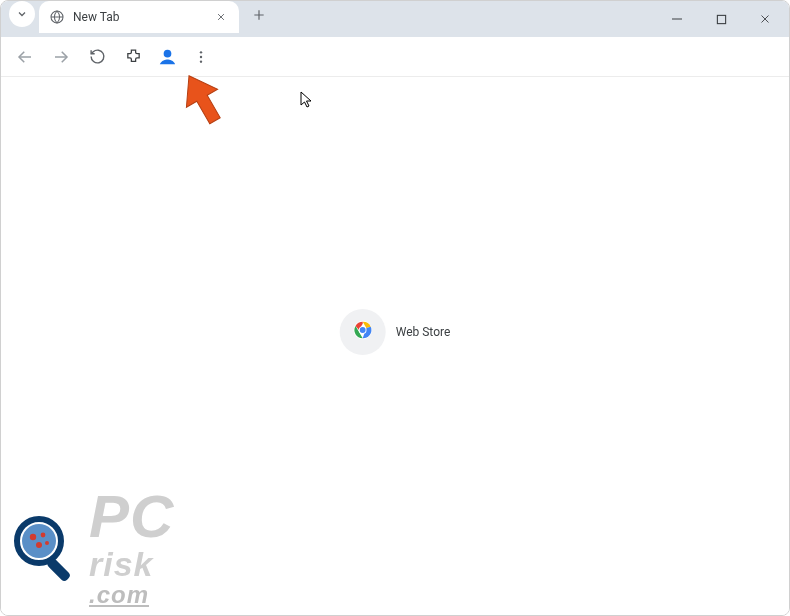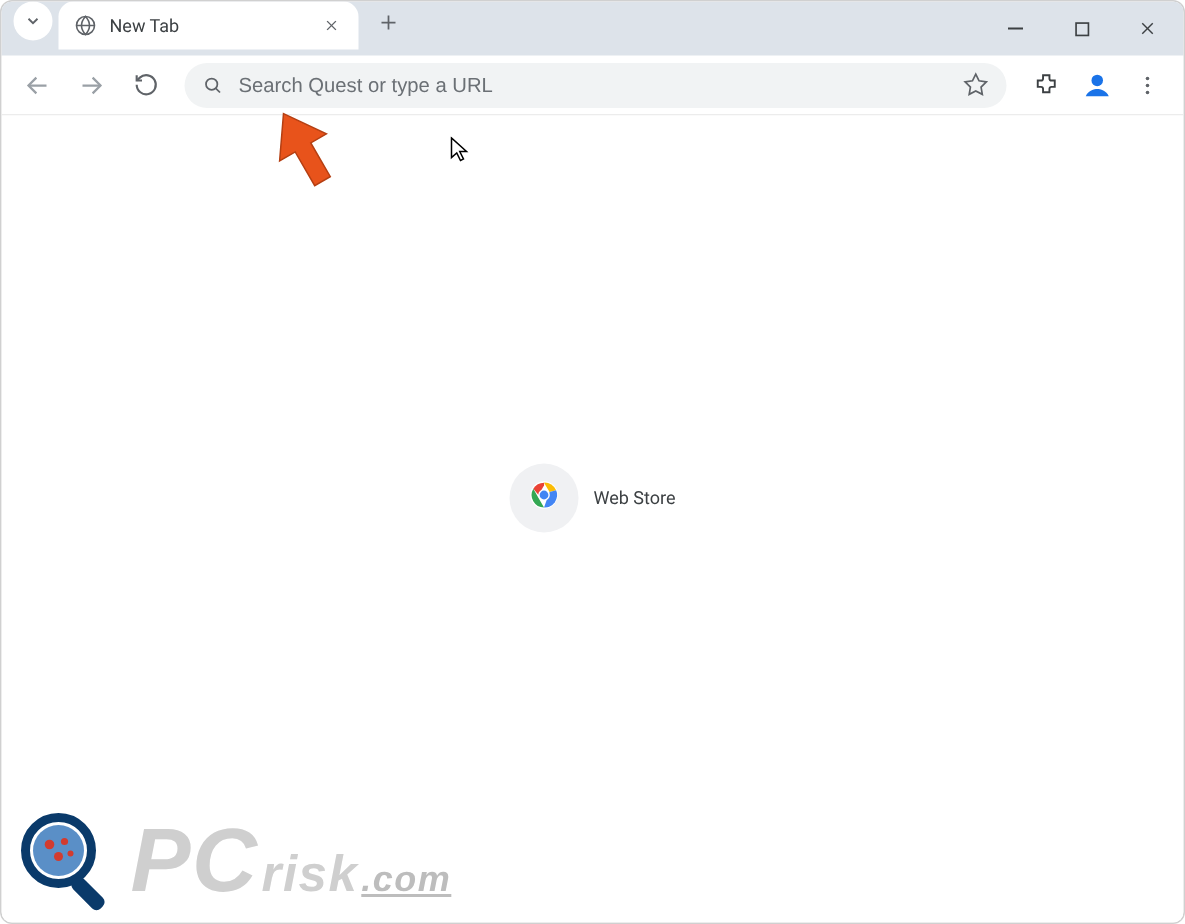--- a/index.html
+++ b/index.html
@@ -43,21 +43,21 @@
 
   
   .arrow-annot { position: absolute; left: 172px; top: 67px; pointer-events: none; }
 
   
   .cursor-annot { position: absolute; left: 299px; top: 90px; pointer-events: none; }
 
   
   .watermark { position: absolute; left: 8px; bottom: 6px; display: flex; align-items: center; gap: 8px; }
   .wm-mag { position: relative; width: 70px; height: 70px; }
-  .wm-text { font-family: "Arial Black", Arial, sans-serif; font-style: italic; font-weight: 900; letter-spacing: 1px; display: flex; align-items: baseline; }
+  .wm-text { font-family: "Arial Black", Arial, sans-serif; font-style: italic; font-weight: 900; letter-spacing: 1px; display: flex; align-items: baseline; flex-direction: column; }
   .wm-pc { font-size: 60px; color: #cfcfcf; line-height: 1; }
   .wm-risk { font-size: 34px; color: #cfcfcf; line-height: 1; margin-left: 2px; }
   .wm-com { font-size: 24px; color: #bdbdbd; margin-left: 2px; font-style: italic; text-decoration: underline; }
 </style>
 </head>
 <body>
 
 <div class="window">
 
   <div class="tab-strip">
@@ -126,34 +126,20 @@
           <polyline points="13 5 20 12 13 19"></polyline>
         </svg>
     </div>
     <div class="nav-btn enabled">
       <svg width="17" height="17" viewBox="0 0 24 24" fill="none" stroke="#5f6368" stroke-width="2">
           <path d="M3 12a9 9 0 1 0 3-6.7L3 8"></path>
           <polyline points="3 3 3 8 8 8"></polyline>
         </svg>
     </div>
 
-    <div class="omnibox">
-      <span class="search-ico">
-        <svg width="14" height="14" viewBox="0 0 24 24" fill="none" stroke="#5f6368" stroke-width="2">
-            <circle cx="10.5" cy="10.5" r="6.5"></circle>
-            <line x1="20" y1="20" x2="15.2" y2="15.2"></line>
-          </svg>
-      </span>
-      <input type="text" placeholder="Search Quest or type a URL" style="">
-      <span class="bookmark-ico">
-        <svg width="17" height="17" viewBox="0 0 24 24" fill="none" stroke="#5f6368" stroke-width="1.6">
-            <polygon points="12 2 15.09 8.26 22 9.27 17 14.14 18.18 21.02 12 17.77 5.82 21.02 7 14.14 2 9.27 8.91 8.26 12 2"></polygon>
-          </svg>
-      </span>
-    </div>
 
     <div class="tool-icon">
       <svg width="17" height="17" viewBox="0 0 24 24" fill="none" stroke="#3c4043" stroke-width="1.8">
         <path d="M9 3h6v3a2 2 0 0 0 2 2h3v6h-3a2 2 0 0 0-2 2v3H9v-3a2 2 0 0 0-2-2H4V8h3a2 2 0 0 0 2-2V3z"></path>
       </svg>
     </div>
     <div class="profile-btn">
       <svg width="23" height="23" viewBox="0 0 24 24">
           <circle cx="12" cy="12" r="11" fill="#fff" stroke="#e0e0e0" stroke-width="0"></circle>
           <circle cx="12" cy="9" r="4" fill="#1a73e8"></circle>

